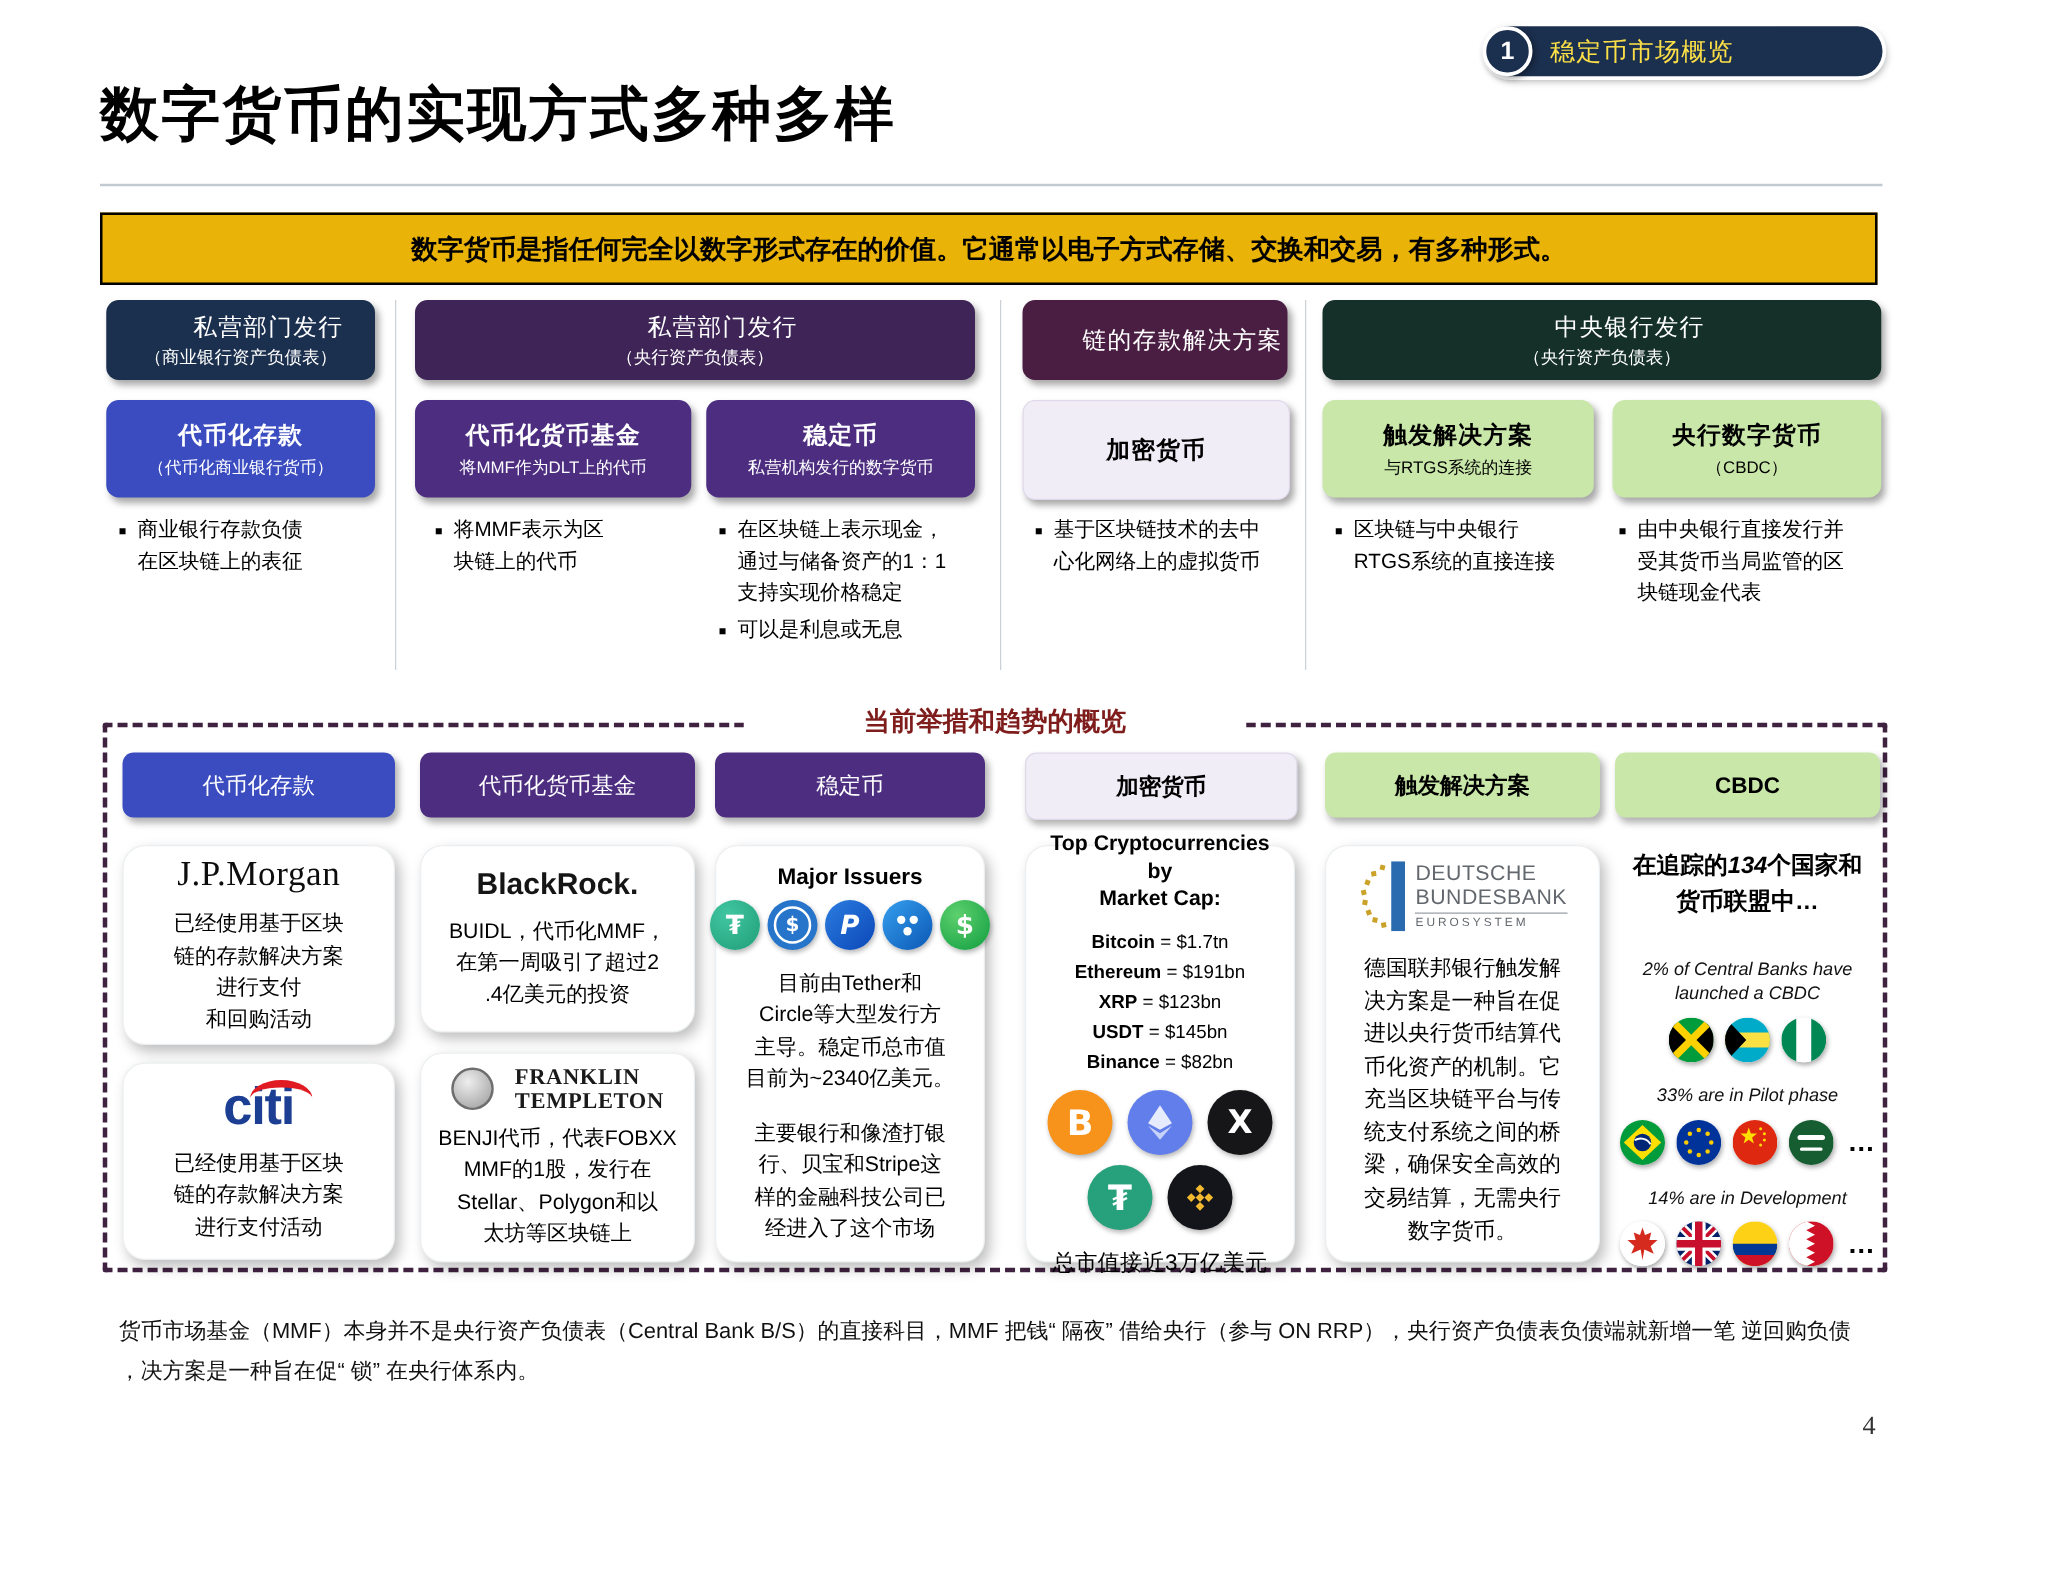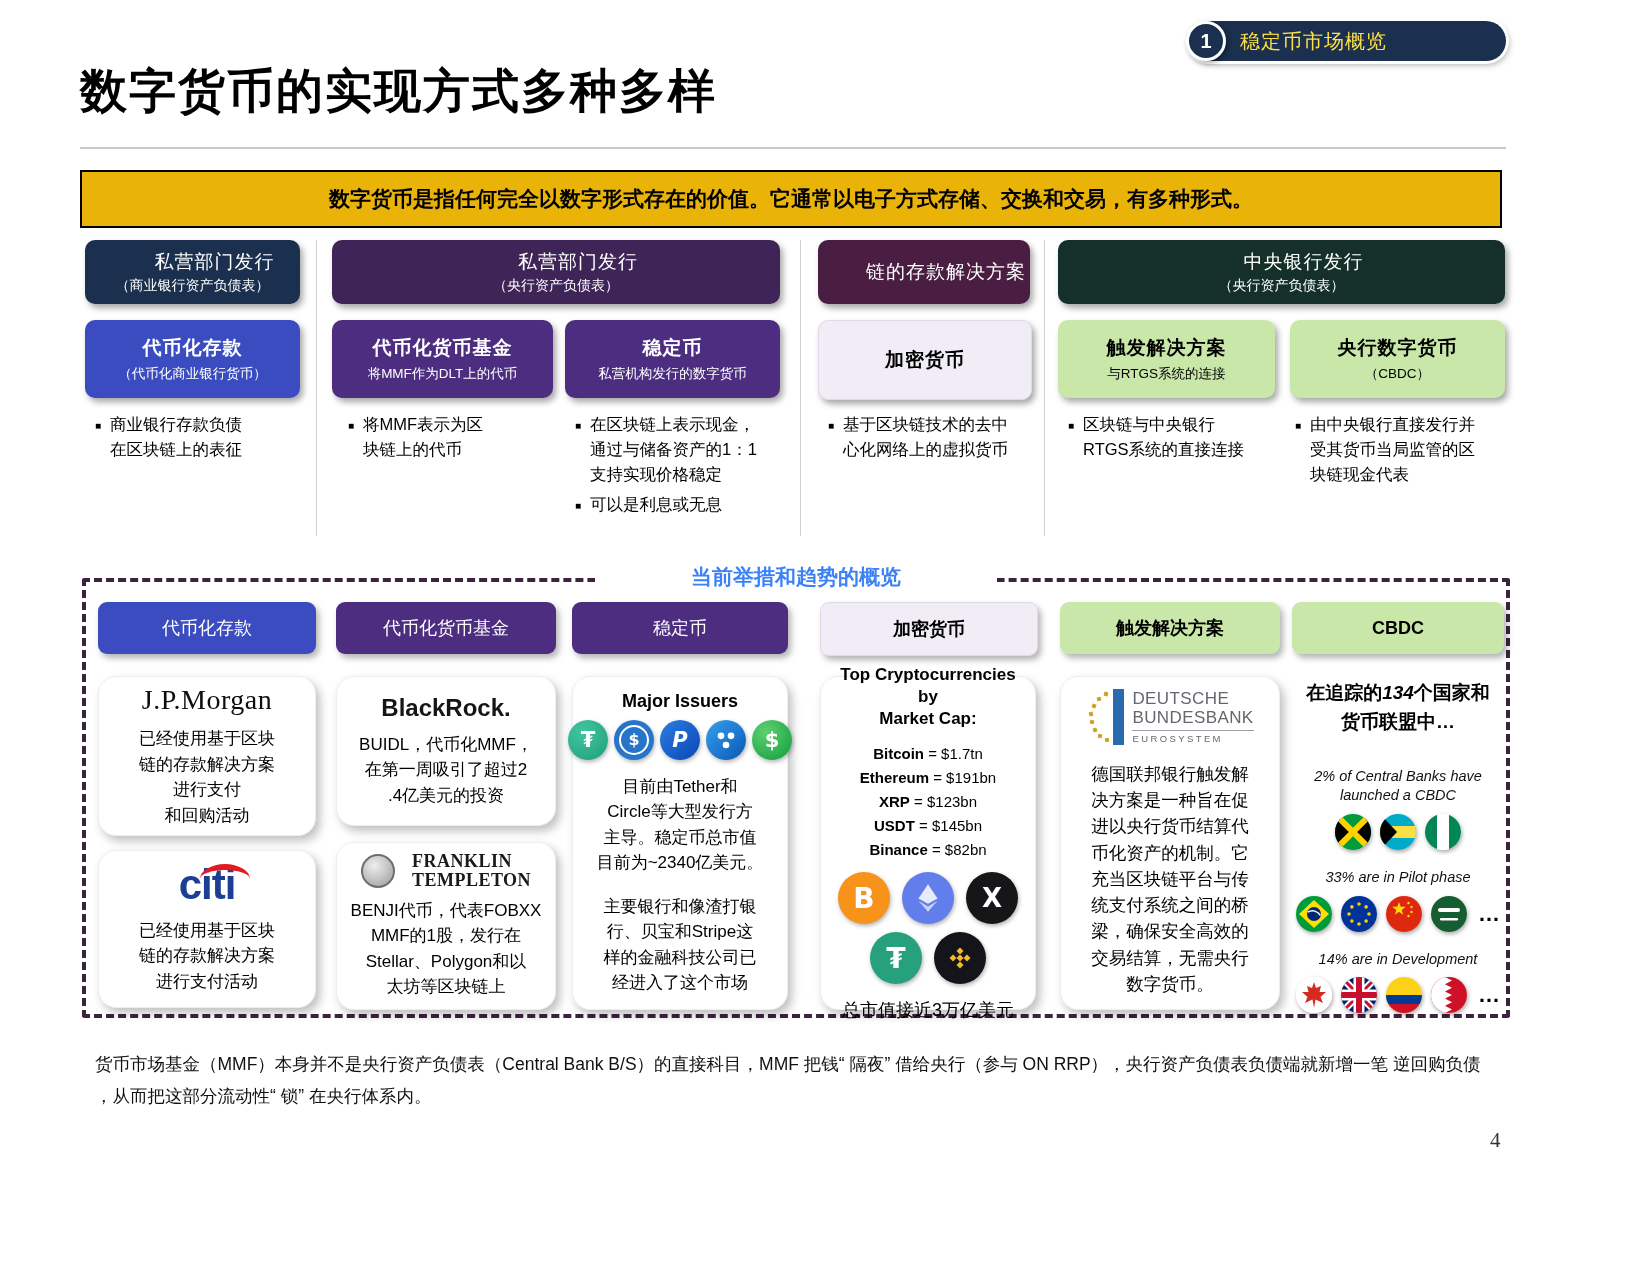--- a/index.html
+++ b/index.html
@@ -50,21 +50,21 @@
   .b1{left:95px;width:212px;} .b2{left:348px;width:212px;} .b3{left:575px;width:220px;}
   .b4{left:828px;width:218px;} .b5{left:1068px;width:218px;} .b6{left:1295px;width:218px;}
   .bullet{display:flex;gap:9px;margin-bottom:6px;}
   .bullet .sq{font-size:10px;margin-top:6px;}
   .bullet .txt{white-space:pre-line;}
 
   
   .overview{position:absolute;left:82px;top:578px;width:1420px;height:432px;
             border:4px dashed #3f2140;border-radius:3px;}
   .ov-title{position:absolute;top:-19px;left:50%;transform:translateX(-50%);background:#fff;
-            padding:0 96px;font-size:21px;font-weight:bold;color:#3b82f6;white-space:nowrap;}
+            padding:0 96px;font-size:21px;font-weight:bold;color:#7f1d1d;white-space:nowrap;}
   .ohead{position:absolute;top:20px;height:52px;border-radius:9px;display:flex;align-items:center;
          justify-content:center;font-size:18px;font-weight:bold;box-shadow:3px 4px 6px rgba(0,0,0,.3);}
   .oh1{left:12px;width:218px;background:#3a4cc0;color:#fff;font-weight:normal;}
   .oh2{left:250px;width:220px;background:#4c2d80;color:#fff;font-weight:normal;}
   .oh3{left:486px;width:216px;background:#4c2d80;color:#fff;font-weight:normal;}
   .oh4{left:734px;width:216px;background:#f1edf7;color:#000;border:1px solid #e0d9ea;}
   .oh5{left:974px;width:220px;background:#c9e7a9;color:#000;}
   .oh6{left:1206px;width:212px;background:#c9e7a9;color:#000;}
 
   .card{position:absolute;background:#fff;border-radius:18px;border:1px solid #eceff1;
@@ -495,17 +495,17 @@
               <path d="M0,0 H14 L21,3.6 14,7.2 21,10.8 14,14.4 21,18 14,21.6 21,25.2 14,28.8 21,32.4 14,36 H0 Z" fill="#fff"></path>
             </svg>
         </div>
         <div class="more">…</div>
       </div>
     </div>
   </div>
 
   <div class="footnotes">
     <div>货币市场基金（MMF）本身并不是央行资产负债表（Central Bank B/S）的直接科目，MMF 把钱“ 隔夜” 借给央行（参与 ON RRP），央行资产负债表负债端就新增一笔 逆回购负债</div>
-    <div>，从而把这部分流动性“ 锁” 在央行体系内。</div>
+    <div>，决方案是一种旨在促“ 锁” 在央行体系内。</div>
   </div>
 
   <div class="page-num">4</div>
 </div>
 
 </body></html>

